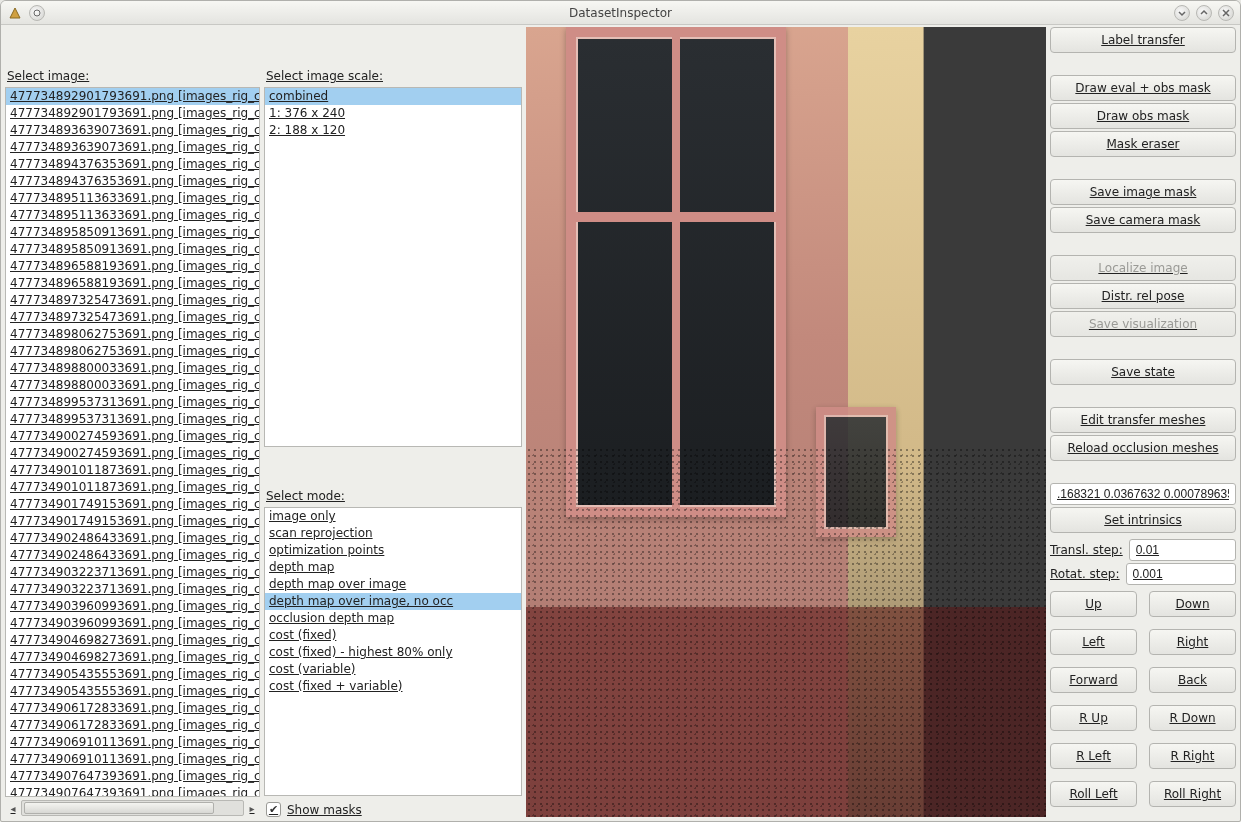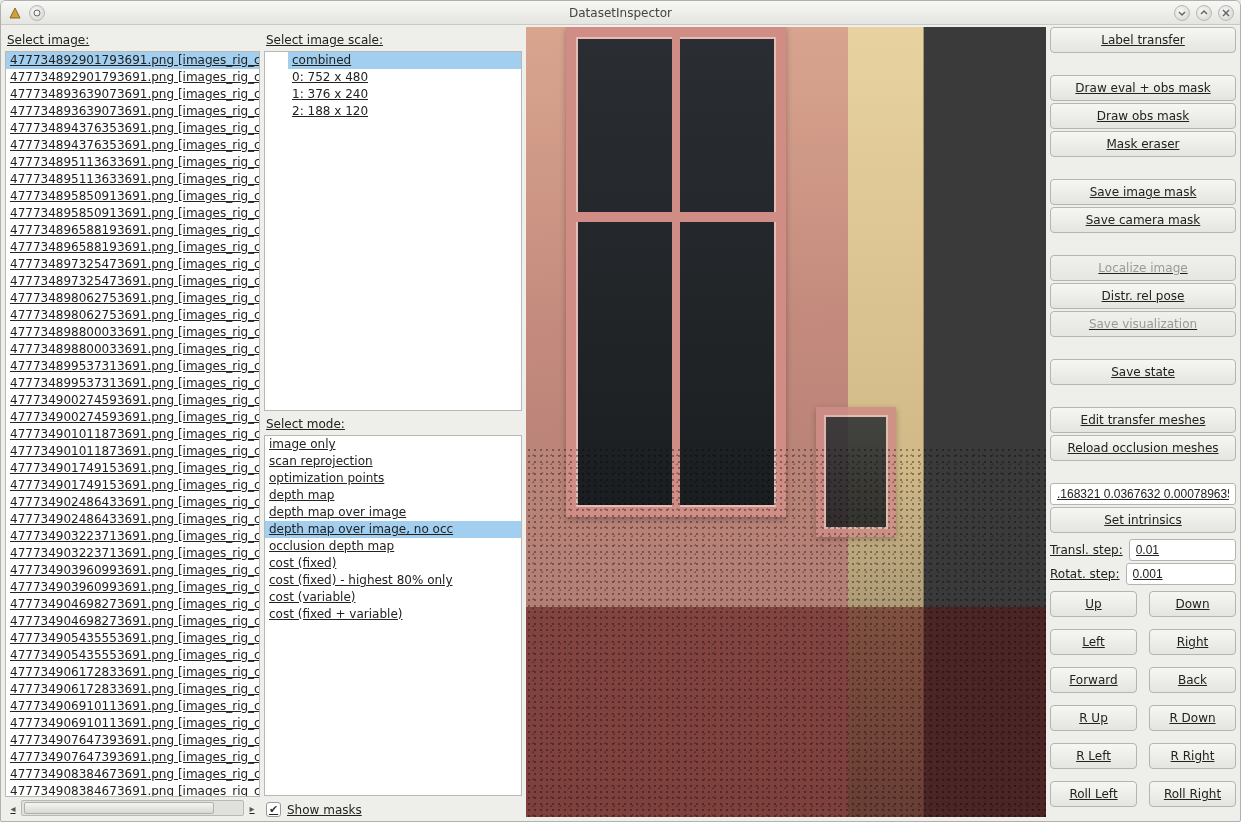--- a/index.html
+++ b/index.html
@@ -79,38 +79,39 @@
   .col-right {
     width: 186px;
     display: flex;
     flex-direction: column;
     gap: 2px;
   }
   .section-label {
     font-size: 12px;
     color: #222;
     padding: 6px 2px 4px 2px;
+    margin-top: 36px;
   }
   .listbox {
     background: #fff;
     border: 1px solid #b8b8b4;
     overflow-y: auto;
     overflow-x: hidden;
     flex-shrink: 0;
   }
   .listbox .item {
     padding: 1px 4px;
     font-size: 12px;
     line-height: 15px;
     white-space: nowrap;
     cursor: pointer;
   }
   .listbox .item.selected { background: #a2cff0; }
   #image-list { flex: 1; }
-  #scale-list { height: 360px; padding-left: 23px; }
+  #scale-list { height: 360px; }
   #mode-list { flex: 1; }
   .hscroll-row {
     display: flex;
     align-items: center;
     height: 18px;
     gap: 0;
     margin-top: 2px;
   }
   .hscroll {
     flex: 1;
@@ -302,21 +303,20 @@
             <div class="thumb"></div>
           </div>
         <span class="scroll-arrow">▸</span>
       </div>
     </div>
 
     <div class="col-mid">
       <div class="section-label">Select image scale:</div>
       <div id="scale-list" class="listbox">
           <div class="item selected">combined</div>
-          <div class="item">0: 752 x 480</div>
           <div class="item">1: 376 x 240</div>
           <div class="item">2: 188 x 120</div>
         </div>
 
       <div class="section-label">Select mode:</div>
       <div id="mode-list" class="listbox">
           <div class="item">image only</div>
           <div class="item">scan reprojection</div>
           <div class="item">optimization points</div>
           <div class="item">depth map</div>

